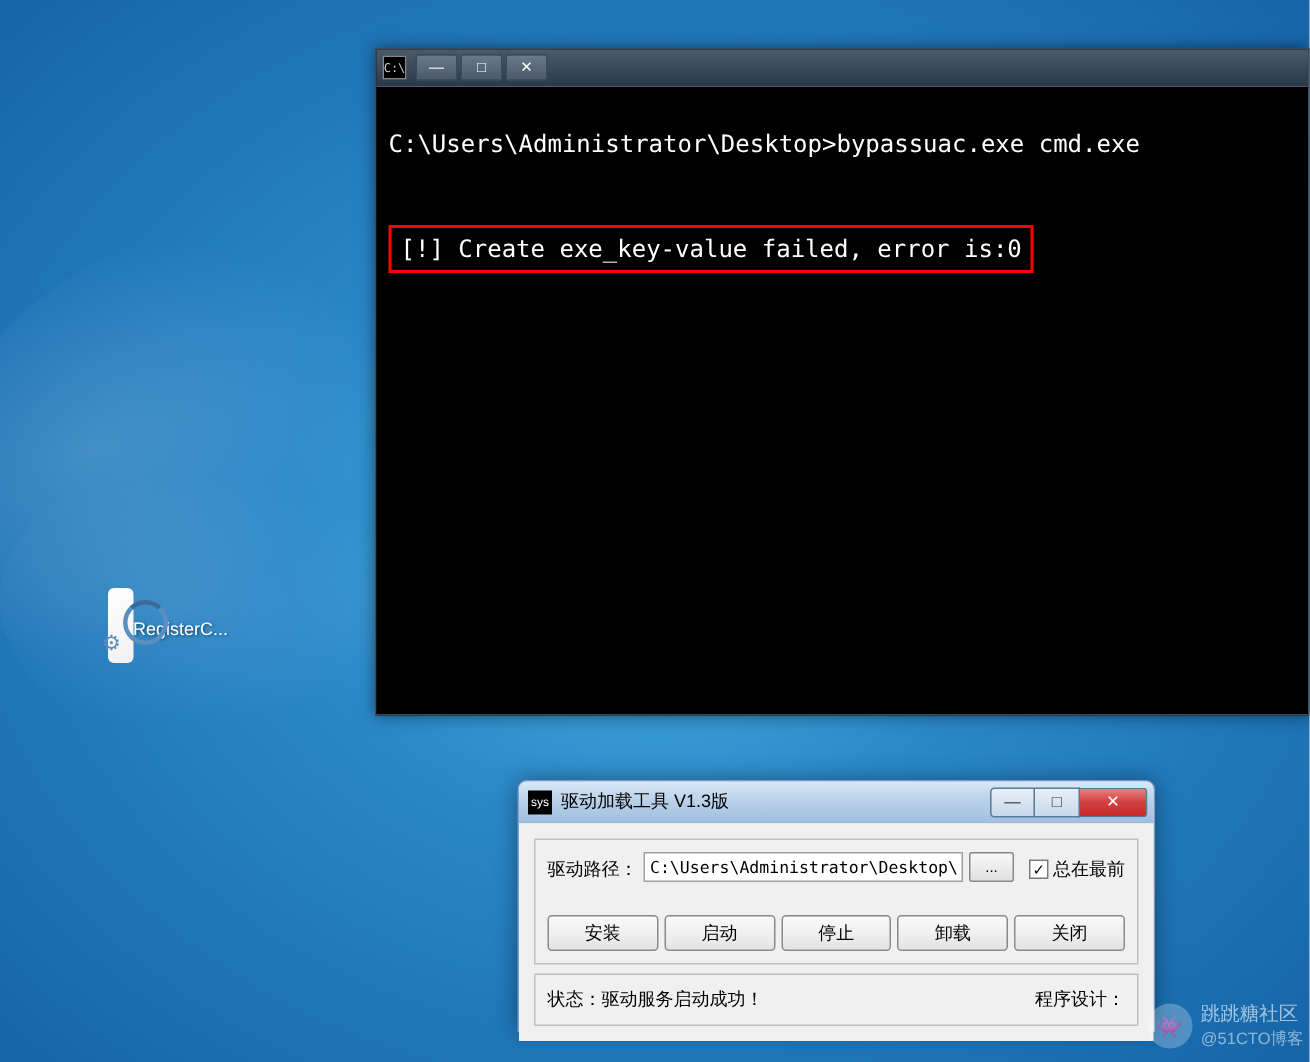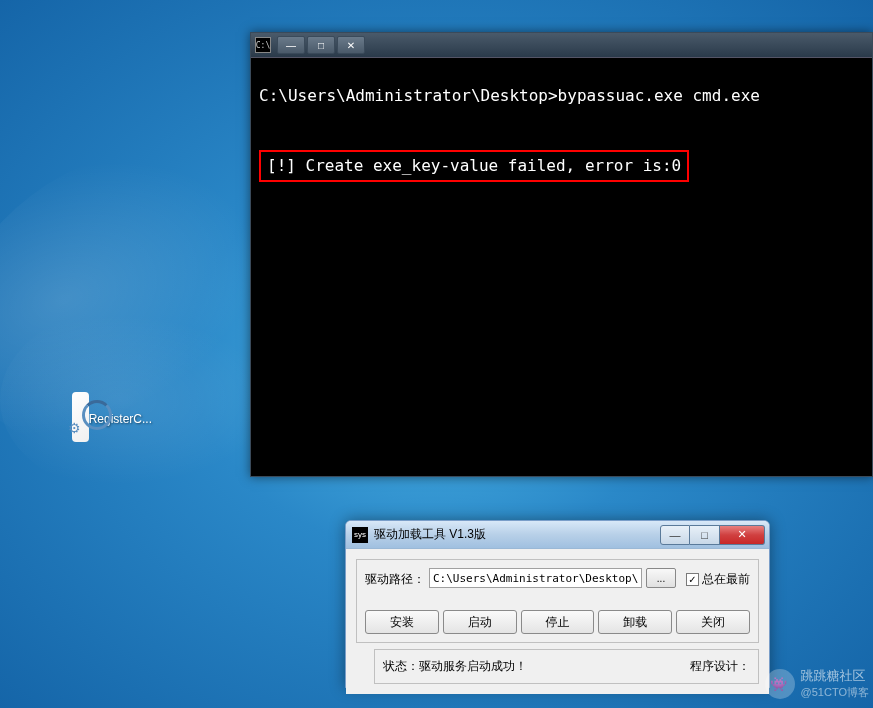--- a/index.html
+++ b/index.html
@@ -335,21 +335,20 @@
       align-items: center;
       justify-content: center;
     }
     
     .driver-status-row {
       border: 1px solid #c0c0c0;
       padding: 8px;
       display: flex;
       font-size: 12px;
       justify-content: space-between;
-      margin-left: 18px;
     }
     
     
     .watermark {
       position: absolute;
       right: 4px;
       bottom: 8px;
       display: flex;
       align-items: center;
       gap: 6px;

